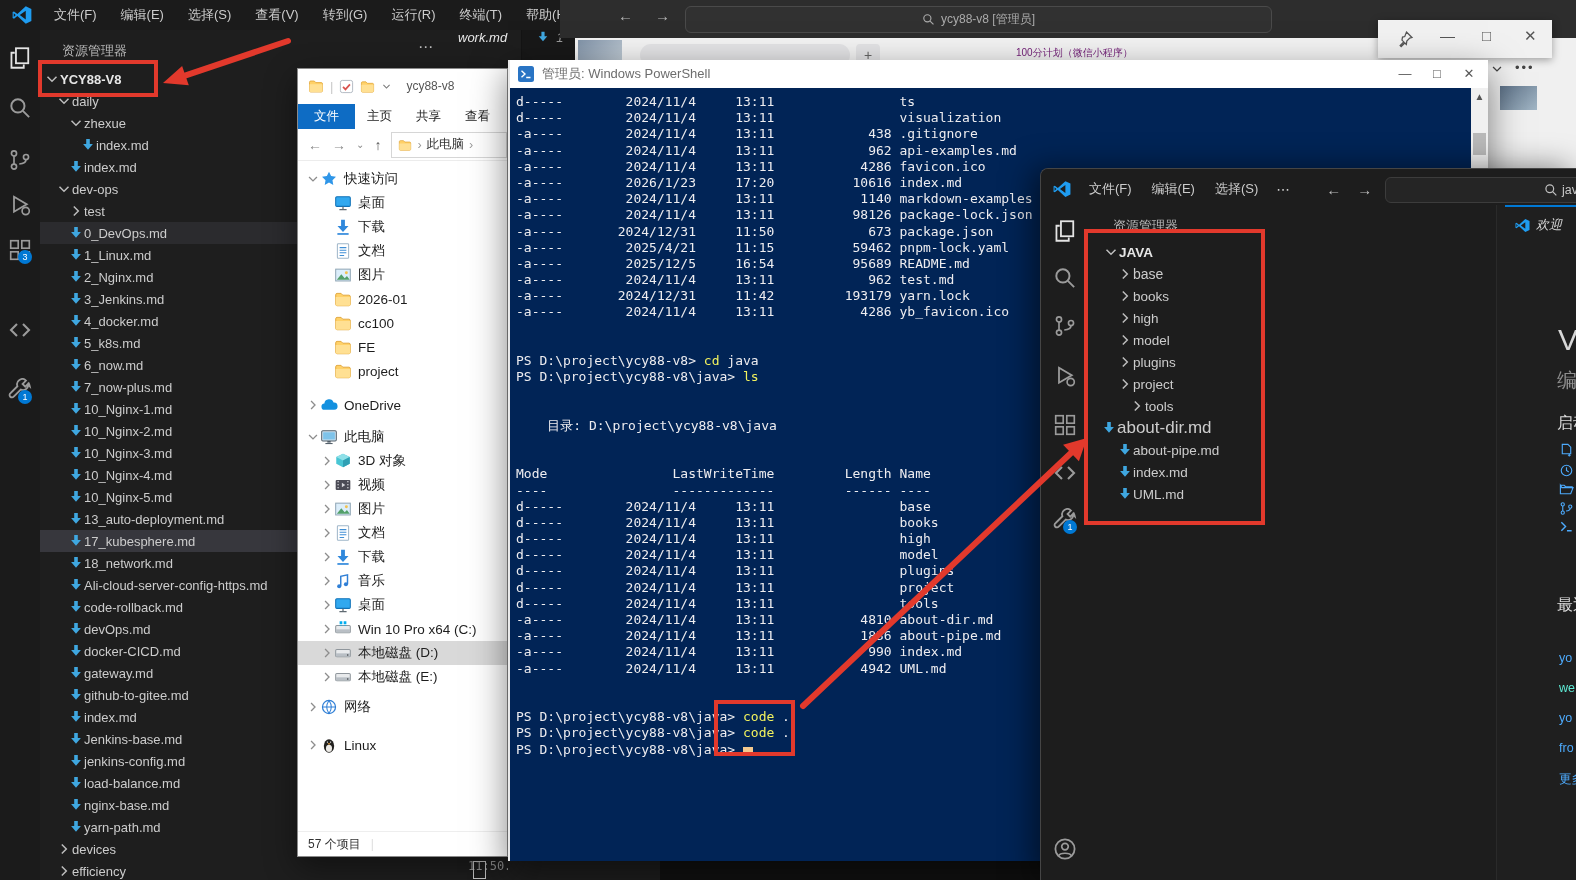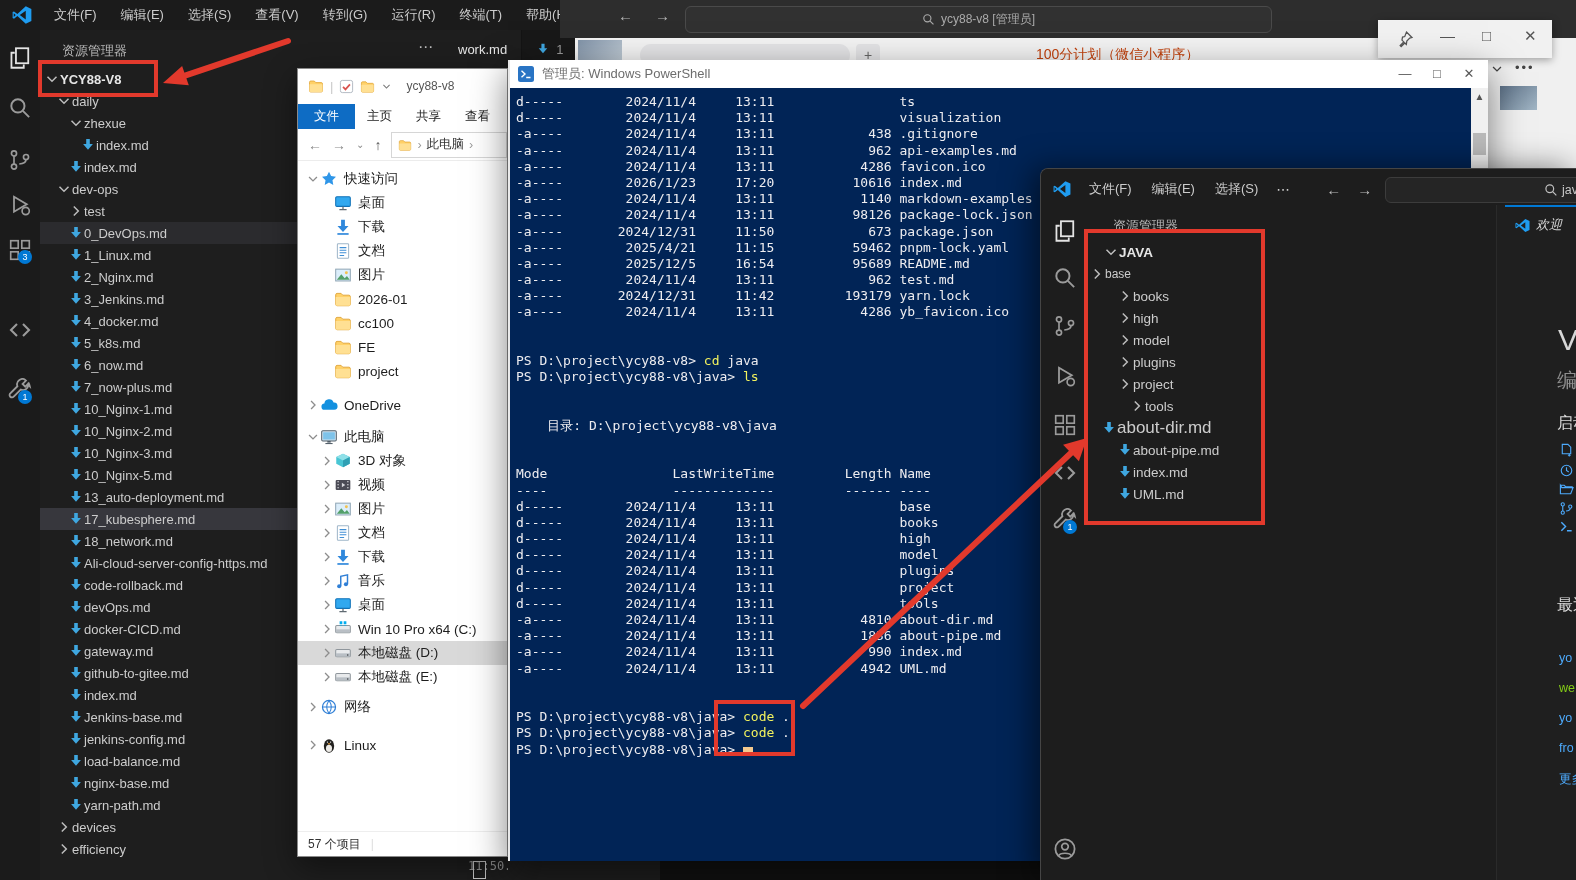--- a/index.html
+++ b/index.html
@@ -17,22 +17,22 @@
   .menu-item{color:#cccccc;font-size:13px;padding:0 12px;line-height:30px;cursor:default;}
   #lv-activity{left:0;top:30px;width:40px;height:850px;background:#1b1b1b;border-right:1px solid #2a2a2a;}
   .act-ic{position:absolute;left:8px;width:24px;height:24px;color:#9b9b9b;}
   .act-ic.on{color:#e4e4e4;}
   .badge{position:absolute;min-width:14px;height:14px;border-radius:8px;background:#0078d4;color:#fff;
          font-size:9px;line-height:14px;text-align:center;padding:0 2px;box-sizing:border-box;}
   #lv-header{left:40px;top:30px;width:404px;height:38px;background:#1e1e1e;}
   #lv-header .ttl{position:absolute;left:22px;top:12px;color:#b8b8b8;font-size:13px;}
   #lv-header .more{position:absolute;right:10px;top:8px;color:#bbb;font-size:15px;letter-spacing:1px;}
   #lv-tabs{left:444px;top:30px;width:216px;height:38px;background:#1b1b1b;display:flex;}
-  .vtab{height:38px;display:flex;align-items:center;padding:0 14px;background:#1e1e1e;color:#e8e8e8;
-        font-size:13px;border-right:1px solid #141414;gap:6px;}
+  .vtab{height:38px;display:flex;padding:0 14px;background:#1e1e1e;color:#e8e8e8;
+        font-size:13px;border-right:1px solid #141414;gap:6px;font-style:italic;}
   .vtab.dim{background:#181818;color:#9a9a9a;}
   #lv-tree{left:40px;top:68px;width:404px;height:812px;background:#1e1e1e;overflow:hidden;}
   .vrow{height:22px;display:flex;align-items:center;color:#cccccc;font-size:13px;white-space:nowrap;cursor:pointer;}
   .vrow .chev{width:16px;height:16px;color:#bdbdbd;flex:0 0 16px;}
   .vrow.sel{background:#37373d;}
   .vrow.hov{background:#2b2b2e;}
   .vrow.root{font-weight:bold;color:#e6e6e6;}
 
   
   #win-b{left:560px;top:0;width:1016px;height:38px;background:#2d2d2d;}
@@ -41,21 +41,21 @@
              border-radius:6px;display:flex;align-items:center;justify-content:center;color:#ababab;font-size:12px;gap:6px;}
   #wb-frag{left:1550px;top:38px;width:26px;height:22px;background:#1f1f1f;color:#d5d5d5;font-size:12px;
            display:flex;align-items:center;}
 
   
   #gray-strip{left:575px;top:38px;width:913px;height:22px;background:#f3f3f3;overflow:hidden;}
   #gray-thumb{position:absolute;left:3px;top:2px;width:44px;height:24px;background:linear-gradient(135deg,#8193a8,#c2cdd6);}
   #gray-search{position:absolute;left:65px;top:6px;width:210px;height:22px;border-radius:11px;background:#e4e4e6;}
   #gray-plus{position:absolute;left:281px;top:6px;width:24px;height:22px;border-radius:4px;background:#e4e4e6;
              color:#666;font-size:14px;text-align:center;line-height:22px;}
-  #gray-title{position:absolute;left:461px;top:8px;color:#c2410c;font-size:14px;white-space:nowrap;}
+  #gray-title{position:absolute;left:441px;top:8px;color:#701a75;font-size:10px;white-space:nowrap;}
   #gray-right{left:1488px;top:38px;width:88px;height:130px;background:#f0f0f0;}
   #gray-right .cdots{position:absolute;left:27px;top:22px;color:#444;font-size:13px;letter-spacing:2px;}
   #gray-right .cchev{position:absolute;left:2px;top:24px;width:14px;height:14px;color:#444;}
   #gray-right .thumb2{position:absolute;left:12px;top:48px;width:37px;height:24px;
                       background:linear-gradient(135deg,#5d7187,#a3b7c6);}
   #top-bar{left:1378px;top:20px;width:174px;height:38px;background:#f1f1f1;box-shadow:0 2px 8px rgba(0,0,0,.35);}
   #top-bar .tbic{position:absolute;top:10px;width:18px;height:18px;color:#555;}
   #top-bar .glyph{position:absolute;top:7px;color:#555;font-size:15px;}
 
   
@@ -348,20 +348,28 @@
         </span>
         <span>10_Nginx-2.md</span>
       </div>
       <div class="vrow" style="padding-left: 28px; font-size: 13px;">
         <span class="ico" style="height: 16px; width: 16px;">
           <svg viewBox="0 0 16 16" width="100%" height="100%">
             <path d="M6.2 2h3.6v5h3.1L8 12.8 3.1 7h3.1z" fill="#3fa7e0"></path>
           </svg>
         </span>
         <span>10_Nginx-3.md</span>
+      </div>
+      <div class="vrow" style="padding-left: 28px; font-size: 13px;">
+        <span class="ico" style="height: 16px; width: 16px;">
+          <svg viewBox="0 0 16 16" width="100%" height="100%">
+            <path d="M6.2 2h3.6v5h3.1L8 12.8 3.1 7h3.1z" fill="#3fa7e0"></path>
+          </svg>
+        </span>
+        <span>10_Nginx-4.md</span>
       </div>
       <div class="vrow" style="padding-left: 28px; font-size: 13px;">
         <span class="ico" style="height: 16px; width: 16px;">
           <svg viewBox="0 0 16 16" width="100%" height="100%">
             <path d="M6.2 2h3.6v5h3.1L8 12.8 3.1 7h3.1z" fill="#3fa7e0"></path>
           </svg>
         </span>
         <span>10_Nginx-5.md</span>
       </div>
       <div class="vrow" style="padding-left: 28px; font-size: 13px;">
@@ -1056,21 +1064,21 @@
     <span class="more">⋯</span>
     <div id="rv-tree">
         <div class="vrow root" style="padding-left: 14px; font-size: 13.5px;">
           <span class="chev ico">
             <svg viewBox="0 0 16 16" width="100%" height="100%">
               <path d="M3.5 5.7 8 10.2l4.5-4.5" fill="none" stroke="currentColor" stroke-width="1.5"></path>
             </svg>
           </span>
           <span>JAVA</span>
         </div>
-        <div class="vrow" style="font-size: 12px;">
+        <div class="vrow" style="padding-left: 28px; font-size: 14px;">
           <span class="chev ico">
             <svg viewBox="0 0 16 16" width="100%" height="100%">
               <path d="M5.8 3.5 10.3 8l-4.5 4.5" fill="none" stroke="currentColor" stroke-width="1.5"></path>
             </svg>
           </span>
           <span>base</span>
         </div>
         <div class="vrow" style="padding-left: 28px; font-size: 13.5px;">
           <span class="chev ico">
             <svg viewBox="0 0 16 16" width="100%" height="100%">
@@ -1192,21 +1200,21 @@
           </svg>
         </span>
         <span class="wf-ic ico" style="left: 62px; top: 314px;">
           <svg viewBox="0 0 16 16" width="100%" height="100%">
             <path d="M2.5 3.5 7 8l-4.5 4.5M8.5 12.5h5" fill="none" stroke="currentColor" stroke-width="1.5"></path>
           </svg>
         </span>
         <div class="welcome-frag" style="left: 60px; top: 390px; font-size: 16px; color: rgb(221, 221, 221);">最近</div>
         <div class="welcome-frag wf-link" style="left: 80px; top: 416px; font-size: 11px; color: rgb(77, 170, 252);">lo</div>
         <div class="welcome-frag wf-link" style="left: 62px; top: 446px; font-size: 12.5px; color: rgb(77, 170, 252);">yo</div>
-        <div class="welcome-frag wf-link" style="left: 62px; top: 476px; font-size: 12.5px; color: #84cc16;">we</div>
+        <div class="welcome-frag wf-link" style="left: 62px; top: 476px; font-size: 12.5px; color: #5eead4;">we</div>
         <div class="welcome-frag wf-link" style="left: 62px; top: 506px; font-size: 12.5px; color: rgb(77, 170, 252);">yo</div>
         <div class="welcome-frag wf-link" style="left: 62px; top: 536px; font-size: 12.5px; color: rgb(77, 170, 252);">fro</div>
         <div class="welcome-frag" style="left: 62px; top: 566px; font-size: 12.5px; color: rgb(77, 170, 252);">更多...</div>
       </div>
   </div>
 </div>
 
 <svg id="annot" class="abs" viewBox="0 0 1576 880">
   <rect x="40" y="62" width="116" height="33" fill="none" stroke="#e2392c" stroke-width="4"></rect>
   <line x1="288" y1="41" x2="185" y2="75.6" stroke="#e2392c" stroke-width="6" stroke-linecap="round"></line>

